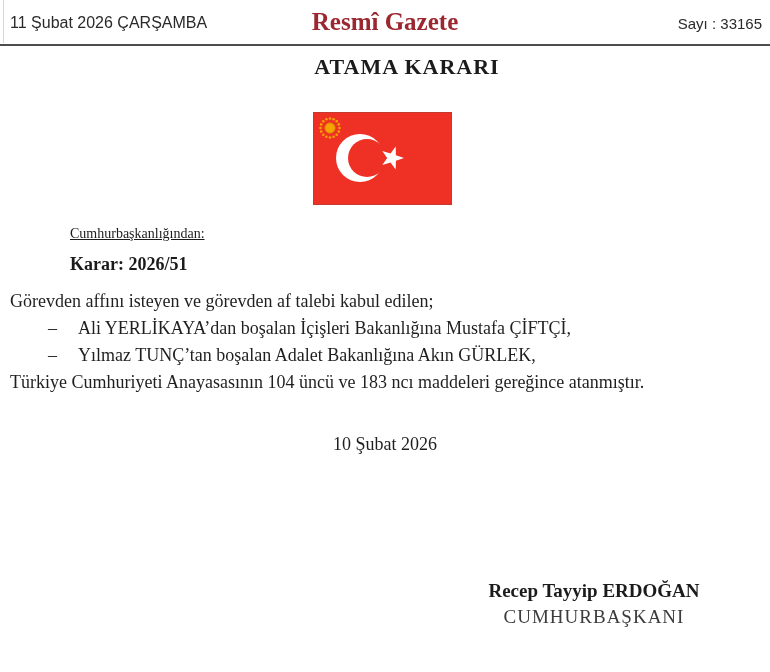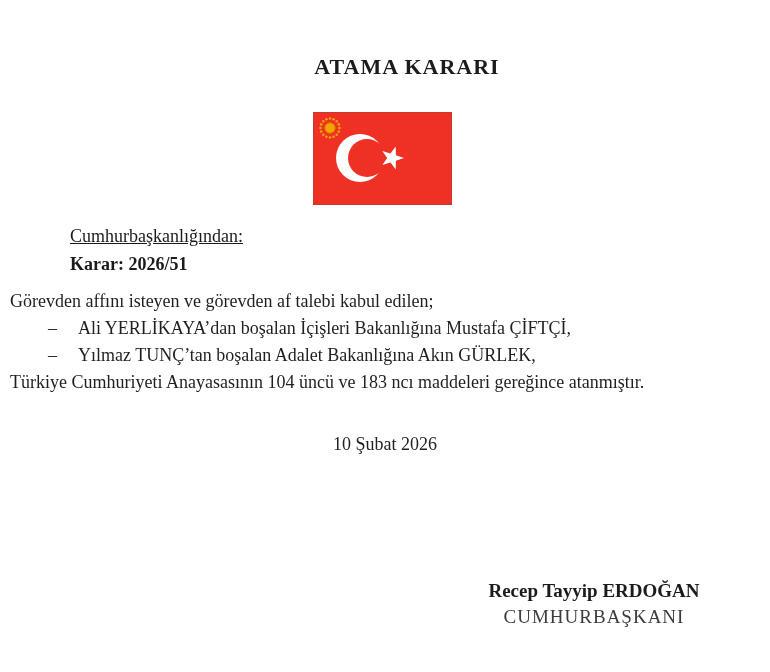--- a/index.html
+++ b/index.html
@@ -75,21 +75,21 @@
     position: absolute;
     left: 313px; top: 112px;
     width: 139px; height: 93px;
   }
   .flag-wrap svg { display: block; }
 
   
   .authority {
     position: absolute;
     left: 70px; top: 226px;
-    font-size: 18px;
+    font-size: 14px;
     text-decoration: underline;
     color: #1b1b1b;
     white-space: nowrap;
   }
   .decision-no {
     position: absolute;
     left: 70px; top: 254px;
     font-size: 18px;
     font-weight: bold;
     color: #1b1b1b;
@@ -143,20 +143,26 @@
     letter-spacing: 1px;
     color: #3c3c3c;
     white-space: nowrap;
   }
 </style>
 </head>
 <body>
 
 <div class="page">
 
+  <div class="masthead">
+    <div class="masthead-left-edge"></div>
+    <div class="issue-date">11 Şubat 2026 ÇARŞAMBA</div>
+    <div class="gazette-title" style="color: rgb(155, 39, 48);">Resmî Gazete</div>
+    <div class="issue-number">Sayı : 33165</div>
+  </div>
 
   <div class="doc-heading">ATAMA KARARI</div>
 
   <div class="flag-wrap">
     <svg width="139" height="93" viewBox="0 0 139 93">
 
       <rect x="0" y="0" width="139" height="93" fill="#ee3124" stroke="#c43a2e" stroke-width="2"></rect>
 
       <circle cx="47" cy="46" r="24" fill="#ffffff"></circle>
       <circle cx="54" cy="46" r="19" fill="#ee3124"></circle>

